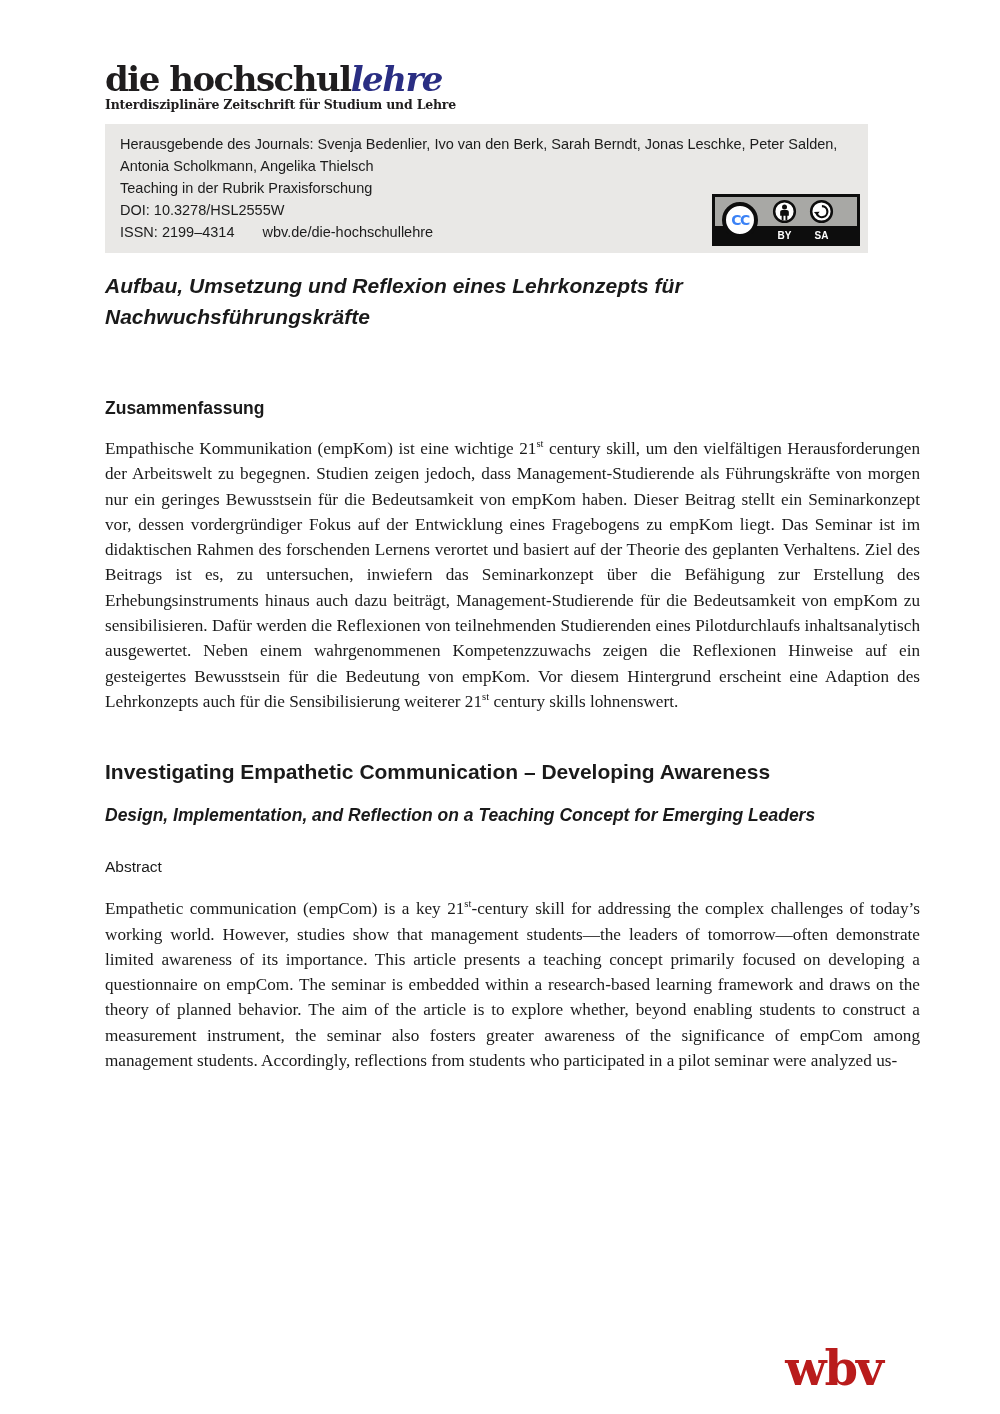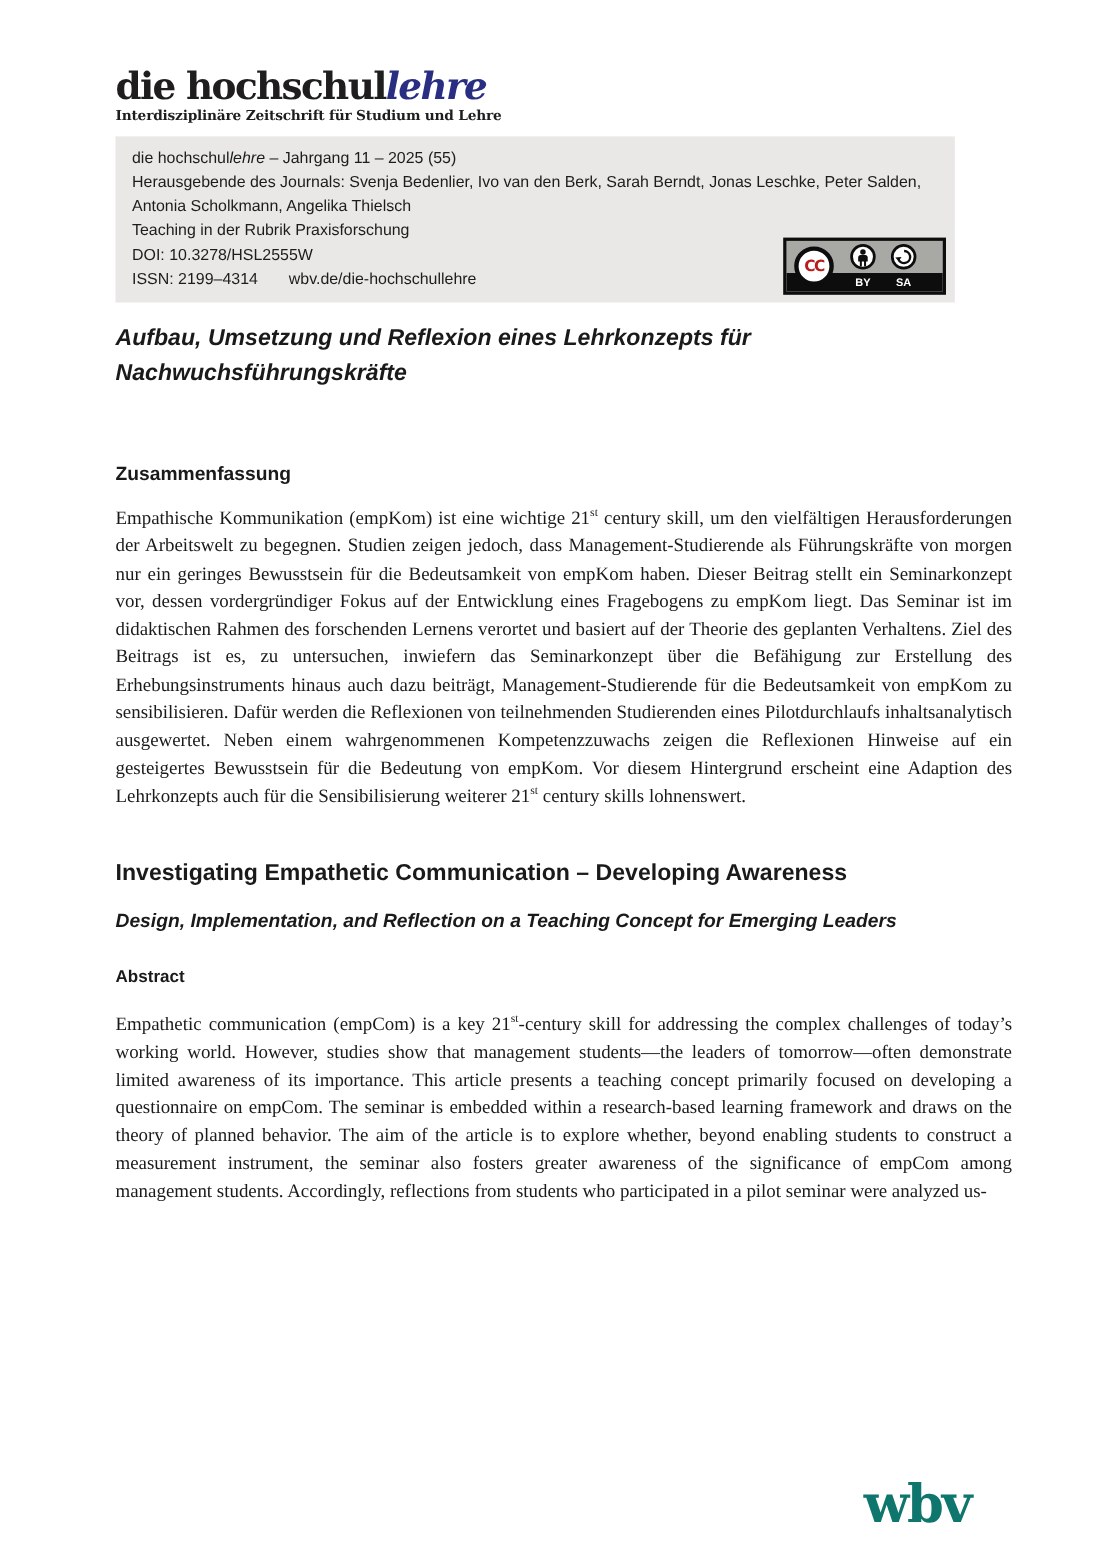--- a/index.html
+++ b/index.html
@@ -60,21 +60,21 @@
     height:46px;
     border:3px solid #0d0d0d;
     background:linear-gradient(180deg,#a8a8a5 0%,#a8a8a5 63%,#0d0d0d 63%,#0d0d0d 100%);
   }
   .cc-circle{
     position:absolute;left:7px;top:50%;transform:translateY(-50%);
     width:28px;height:28px;border-radius:50%;
     background:#fff;border:4px solid #0d0d0d;
     display:flex;align-items:center;justify-content:center;
     font-family:"DejaVu Sans","Liberation Sans",sans-serif;
-    font-weight:bold;font-size:14px;letter-spacing:-1.5px;color:#b91c1c;
+    font-weight:bold;font-size:14px;letter-spacing:-1.5px;color:#3b82f6;
   }
   .mini-icon{position:absolute;top:2px;width:25px;height:25px;}
   .icon-person{left:57px;}
   .icon-sa{left:94px;}
   .badge-label{
     position:absolute;bottom:0px;width:25px;text-align:center;
     font-family:"Liberation Sans",sans-serif;
     font-weight:bold;font-size:10px;color:#ffffff;line-height:14px;
   }
   .label-by{left:57px;}
@@ -137,52 +137,51 @@
     margin-top:15px;
     font-family:"Liberation Sans",sans-serif;
     font-weight:bold;
     font-style:italic;
     font-size:17.5px;
     line-height:26px;
   }
   .abstract-label{
     margin-top:30px;
     font-family:"Liberation Sans",sans-serif;
-    font-weight:bold;
+    font-weight:normal;
     font-size:15.5px;
   }
 
   
   .publisher-logo{
     position:absolute;
     right:118px;
     bottom:22px;
     font-family:"DejaVu Serif","Liberation Serif",serif;
     font-weight:bold;
     font-size:48px;
     letter-spacing:-2px;
     line-height:1;
-    color:#0f766e;
+    color:#b91c1c;
   }
 </style>
 </head>
 <body>
 
 <div class="page">
   <div class="content">
 
     <header class="masthead">
       <div class="logo-line">
         <span>die hochschul</span><span class="logo-blue">lehre</span>
       </div>
       <div class="logo-subtitle">Interdisziplinäre Zeitschrift für Studium und Lehre</div>
     </header>
 
     <section class="info-box">
-      <p><span>die hochschul</span><span style="font-style: italic;">lehre</span><span> – Jahrgang 11 – 2025 (55)</span></p>
       <p>Herausgebende des Journals: Svenja Bedenlier, Ivo van den Berk, Sarah Berndt, Jonas Leschke, Peter Salden, Antonia Scholkmann, Angelika Thielsch</p>
       <p>Teaching in der Rubrik Praxisforschung</p>
       <p>DOI: 10.3278/HSL2555W</p>
       <p>
         <span>ISSN: 2199–4314</span>
         <span class="info-website">wbv.de/die-hochschullehre</span>
       </p>
 
       <div class="cc-badge">
         <div class="cc-circle">CC</div>

